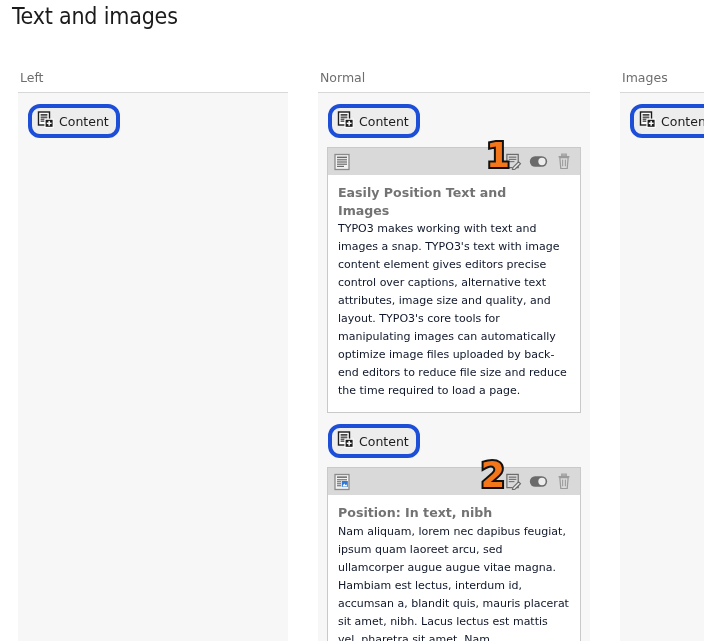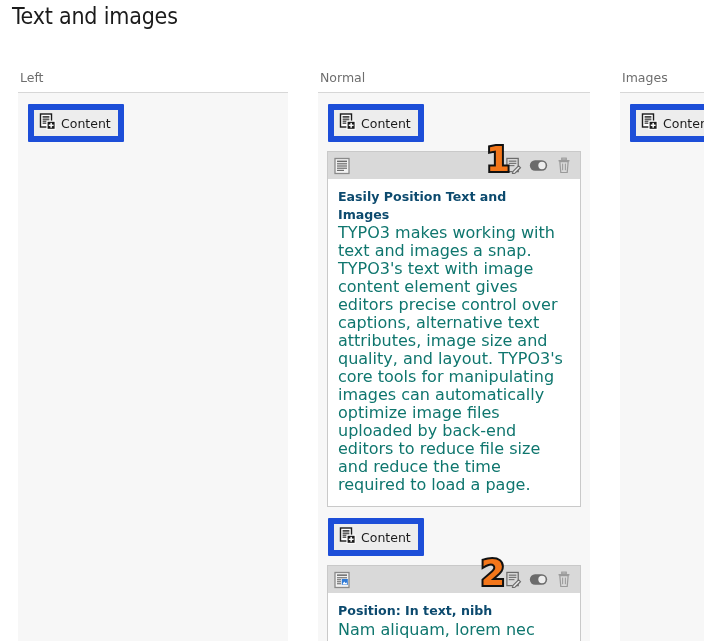--- a/index.html
+++ b/index.html
@@ -65,22 +65,22 @@
     background: #f7f7f7;
     border-top: 1px solid #d7d7d7;
   }
 
   
   .content-btn {
     display: inline-flex;
     align-items: center;
     gap: 5px;
     background: #ededed;
-    border: 6px solid #1d4ed8;
-    border-radius: 1px;
+    border: 4px solid #1d4ed8;
+    border-radius: 12px;
     padding: 3px 7px 3px 5px;
     margin: 11px 0 0 10px;
     font-size: 12.5px;
     color: #1b1b1b;
     line-height: 15px;
     cursor: pointer;
     white-space: nowrap;
   }
   .content-btn .label { display: block; }
 
@@ -117,28 +117,28 @@
     align-items: center;
     justify-content: center;
     cursor: pointer;
   }
   .ce-body {
     padding: 9px 10px 12px 10px;
   }
   .ce-title {
     font-size: 12.6px;
     font-weight: bold;
-    color: #0c4a6e;
+    color: #737373;
     line-height: 17.5px;
     margin: 0 12px 1px 0;
   }
   .ce-text {
-    font-size: 16px;
+    font-size: 11px;
     line-height: 18px;
-    color: #0f766e;
+    color: #0f172a;
     margin: 0;
   }
 
   
   .step-badge {
     position: absolute;
     font-family: "DejaVu Sans", sans-serif;
     font-size: 30px;
     font-weight: bold;
     color: #f3761a;

